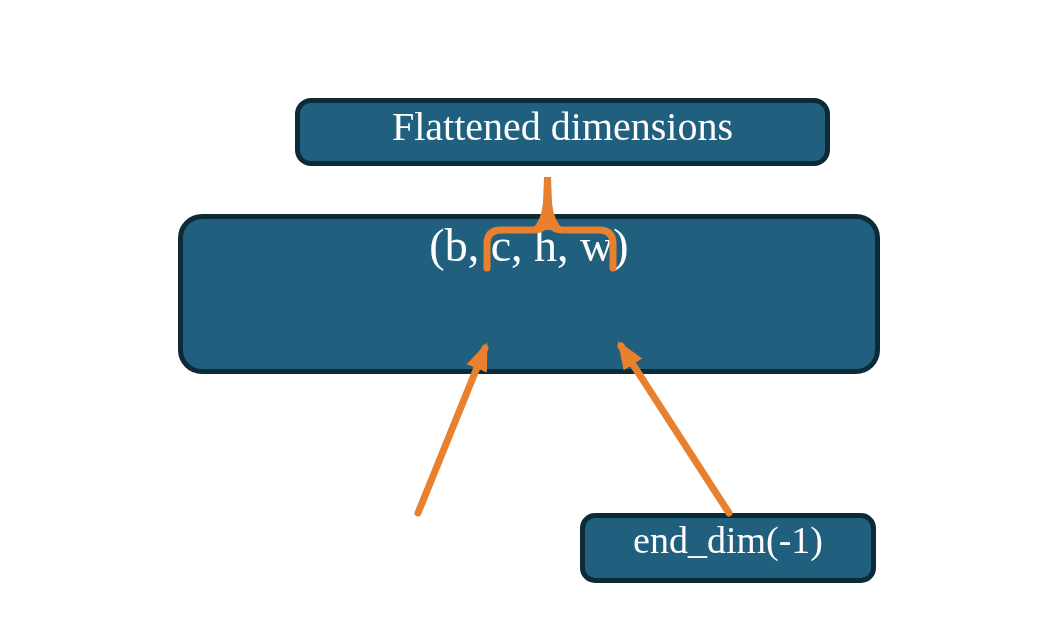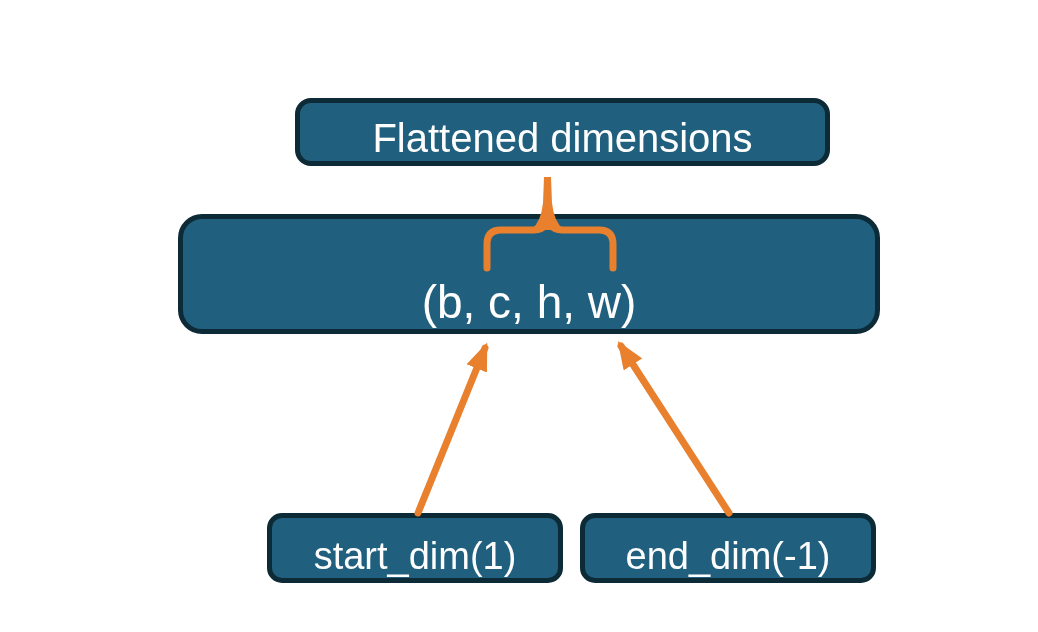--- a/index.html
+++ b/index.html
@@ -15,37 +15,38 @@
     position: relative;
     width: 1038px;
     height: 632px;
     background: var(--background);
     overflow: hidden;
     font-family: "Liberation Sans", sans-serif;
   }
   .node {
     position: absolute;
     display: flex;
-    align-items: flex-end;
+    align-items: flex-start;
     justify-content: center;
     background: var(--node-fill);
     border: 5px solid var(--node-border);
     color: var(--text-color);
     white-space: nowrap;
     z-index: 1;
+    font-family: Liberation Serif, serif;
   }
   .node-flattened {
     left: 295px; top: 98px;
     width: 535px; height: 68px;
     border-radius: 16px;
     font-size: 40px;
   }
   .node-tensor {
     left: 178px; top: 214px;
-    width: 702px; height: 120px;
+    width: 702px; height: 160px;
     border-radius: 24px;
     font-size: 46px;
   }
   .node-start-dim {
     left: 267px; top: 513px;
     width: 296px; height: 70px;
     border-radius: 15px;
     font-size: 38px;
   }
   .node-end-dim {
@@ -80,23 +81,20 @@
 <div class="canvas">
 
   <div class="node node-flattened">
     <span>Flattened dimensions</span>
   </div>
 
   <div class="node node-tensor">
     <span>(b, c, h, w)</span>
   </div>
 
-  <div class="node node-start-dim">
-    <span>start_dim(1)</span>
-  </div>
 
   <div class="node node-end-dim">
     <span>end_dim(-1)</span>
   </div>
 
   <svg class="connectors" viewBox="0 0 1038 632" xmlns="http://www.w3.org/2000/svg">
     <defs>
       <marker id="arrowhead" markerUnits="userSpaceOnUse" markerWidth="28" markerHeight="22" refX="22" refY="11" orient="auto">
         <path class="solid" d="M0,0 L28,11 L0,22 Z" fill="#e8802e"></path>
       </marker>

